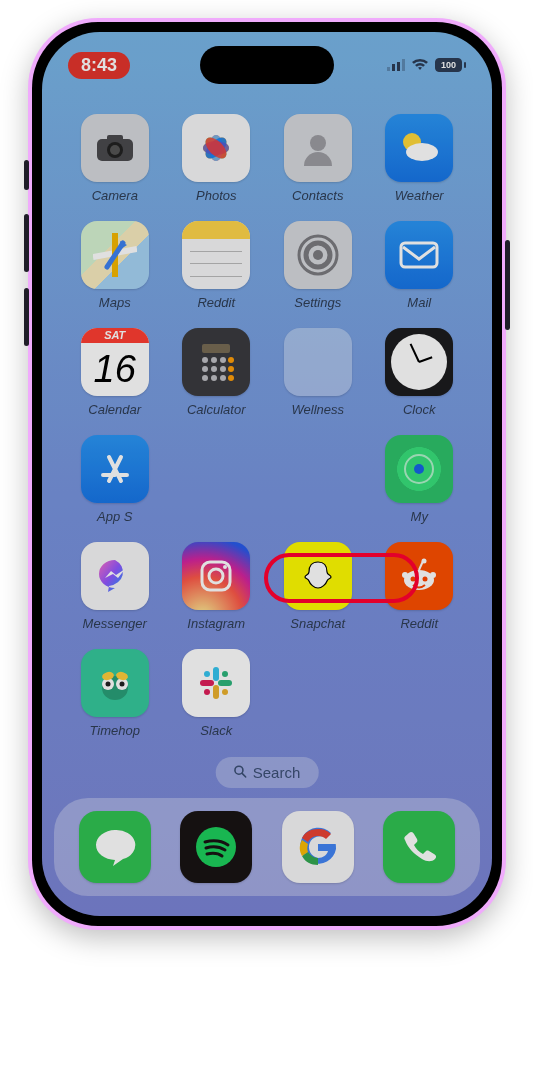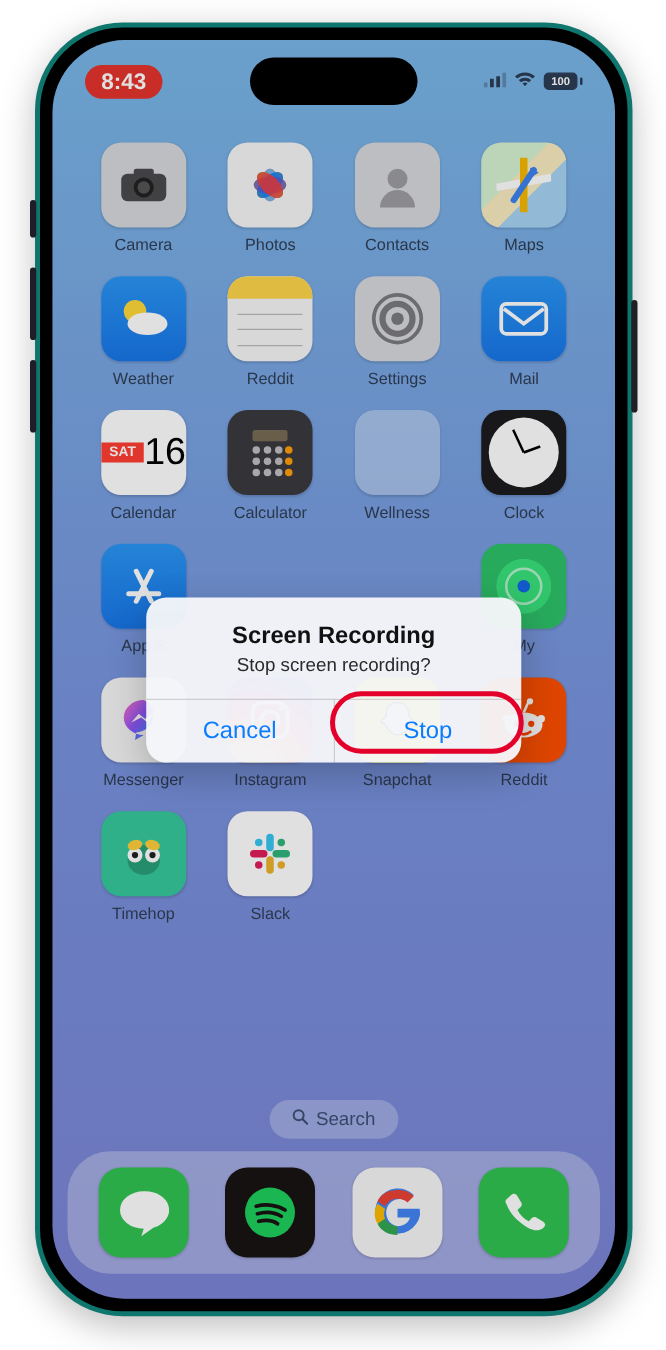--- a/index.html
+++ b/index.html
@@ -1,20 +1,20 @@
 <!DOCTYPE html>
 <html><head>
 <meta charset="utf-8">
 <style>
 * { margin: 0; padding: 0; box-sizing: border-box; font-family: -apple-system, "Helvetica Neue", Arial, sans-serif; }
 body { background: #fff; width: 533px; height: 1080px; position: relative; }
 
 .phone-frame {
-  position: absolute; left: 28px; top: 18px; width: 478px; height: 1035px;
-  background: #0f766e; border-radius: 70px; box-shadow: 0 8px 28px rgba(0,0,0,.25);
+  position: absolute; left: 28px; top: 18px; width: 478px; height: 912px;
+  background: #f0abfc; border-radius: 70px; box-shadow: 0 8px 28px rgba(0,0,0,.25);
 }
 .phone-bezel {
   position: absolute; inset: 4px; background: #000; border-radius: 66px;
 }
 .phone-screen {
   position: absolute; inset: 10px; border-radius: 58px;
   background: linear-gradient(180deg,#79b7e7 0%,#7893de 55%,#7c85d6 100%);
   overflow: hidden;
 }
 .side-btn { position: absolute; background: #1f1d28; border-radius: 3px; }
@@ -37,21 +37,21 @@
   padding: 3px 13px; border-radius: 18px;
 }
 .status-icons { display: flex; align-items: center; gap: 6px; color: #2d3d56; font-size: 15px; font-weight: 600; }
 .batt { display: flex; align-items: center; gap: 2px; }
 .batt-rect { width: 27px; height: 14px; border: 1.5px solid #2d3d56; border-radius: 4px; position: relative; background: #2d3d56; color:#fff; font-size:9px; font-weight:700; display:flex; align-items:center; justify-content:center;}
 .batt-tip { width: 2px; height: 6px; background: #2d3d56; border-radius: 1px; }
 
 .app-grid {
   position: absolute; top: 82px; left: 0; right: 0;
   display: grid; grid-template-columns: repeat(4,1fr);
-  padding: 0 22px; row-gap: 18px;
+  padding: 0 22px; row-gap: 18px; font-style: italic;
 }
 .app { display: flex; flex-direction: column; align-items: center; }
 .app-icon {
   width: 68px; height: 68px; border-radius: 16px;
   display: flex; align-items: center; justify-content: center;
   font-size: 30px; box-shadow: 0 1px 2px rgba(0,0,0,.15);
   position: relative; overflow:hidden;
 }
 .app-label { margin-top: 6px; font-size: 13px; color: #2f3e55; text-align: center; }
 
@@ -92,23 +92,23 @@
   border: 4px solid #e3002b; border-radius: 26px; pointer-events: none;
 }
 
 
 .bg-white{background:#f6f6f8;} .bg-blue{background:linear-gradient(180deg,#2a96f5,#1876e8);}
 .bg-grey{background:#d7d9dd;}
 .bg-black{background:#3b3b3f;} .bg-green{background:#30c352;}
 .bg-orange{background:#fd4f00;} .bg-snap{background:#fffc00;}
 .bg-timehop{background:#36c99d;}
 .bg-slack{background:#fff;}
-.cal { background:#fff; }
+.cal { background:#fff; flex-direction:column; }
 .cal-top{background:#ff3e33;color:#fff;font-size:11px;font-weight:700;width:100%;text-align:center;padding:2px 0;}
-.cal-num{font-size:30px;color:#000;font-weight:300;line-height:1.4;}
+.cal-num{font-size:38px;color:#000;font-weight:300;line-height:1.4;}
 .clock-face{width:56px;height:56px;border-radius:50%;background:#fff;position:relative;}
 .clock-face::before{content:"";position:absolute;left:50%;top:50%;width:2px;height:20px;background:#000;transform-origin:bottom center;transform:translate(-50%,-100%) rotate(-25deg);}
 .clock-face::after{content:"";position:absolute;left:50%;top:50%;width:2px;height:14px;background:#000;transform-origin:bottom center;transform:translate(-50%,-100%) rotate(70deg);}
 .folder{background:rgba(255,255,255,.35);display:grid;grid-template-columns:repeat(3,1fr);grid-template-rows:repeat(3,1fr);gap:3px;padding:7px;}
 .folder > div{border-radius:4px;}
 .gradient-insta{background: radial-gradient(circle at 30% 110%, #fdf497 0%, #fd5949 45%, #d6249f 65%, #285AEB 90%);}
 </style>
 </head>
 <body>
 
@@ -179,39 +179,39 @@
         <div class="app">
             <div class="app-icon bg-grey">
               <svg width="40" height="40" viewBox="0 0 40 40">
                 <circle cx="20" cy="15" r="8" fill="#9c9ca2"></circle>
                 <path d="M6 38 A14 14 0 0 1 34 38 Z" fill="#9c9ca2"></path>
               </svg>
             </div>
             <div class="app-label">Contacts</div>
           </div>
         <div class="app">
+            <div class="app-icon bg-blue">
+              <svg width="46" height="40" viewBox="0 0 46 40">
+                <circle cx="16" cy="14" r="9" fill="#ffd93b"></circle>
+                <ellipse cx="26" cy="24" rx="16" ry="9" fill="#fff"></ellipse>
+              </svg>
+            </div>
+            <div class="app-label">Weather</div>
+          </div>
+
+        <div class="app">
             <div class="app-icon" style="background:linear-gradient(135deg,#d6f3d2 0 40%,#f9ecc0 40% 60%,#a7d4f5 60%);">
               <svg width="44" height="44" viewBox="0 0 44 44">
                 <path d="M0 24 L44 16" stroke="#fff" stroke-width="6"></path>
                 <path d="M22 0 L22 44" stroke="#f5b800" stroke-width="6"></path>
                 <path d="M14 34 L30 10" stroke="#3e82f0" stroke-width="5" fill="none" stroke-linecap="round"></path>
                 <polygon points="27,8 34,12 28,16" fill="#3e82f0"></polygon>
               </svg>
             </div>
             <div class="app-label">Maps</div>
-          </div>
-
-        <div class="app">
-            <div class="app-icon bg-blue">
-              <svg width="46" height="40" viewBox="0 0 46 40">
-                <circle cx="16" cy="14" r="9" fill="#ffd93b"></circle>
-                <ellipse cx="26" cy="24" rx="16" ry="9" fill="#fff"></ellipse>
-              </svg>
-            </div>
-            <div class="app-label">Weather</div>
           </div>
         <div class="app">
             <div class="app-icon bg-white" style="flex-direction:column;">
               <div style="height:18px;width:100%;background:#ffd54a;"></div>
               <div style="flex:1;width:100%;display:flex;flex-direction:column;justify-content:space-around;padding:6px 8px;">
                 <div style="height:1px;background:#bbb;"></div>
                 <div style="height:1px;background:#bbb;"></div>
                 <div style="height:1px;background:#bbb;"></div>
               </div>
             </div>
@@ -426,27 +426,17 @@
             </svg>
           </div>
         <div class="app-icon bg-green">
             <svg width="38" height="38" viewBox="0 0 38 38">
               <path d="M9 5c2-2 4-1 5 1l3 5c1 2 0 3-1 4l-2 2c2 4 5 7 9 9l2-2c1-1 2-2 4-1l5 3c2 1 3 3 1 5-3 3-8 3-13 0C14 26 8 20 5 12 3 9 6 8 9 5z" fill="#fff"></path>
             </svg>
           </div>
       </div>
 
       <div class="alert-dim"></div>
-      <div class="alert">
-        <div class="alert-head">
-          <div class="alert-title">Screen Recording</div>
-          <div class="alert-msg">Stop screen recording?</div>
-        </div>
-        <div class="alert-btns">
-          <div class="alert-btn">Cancel</div>
-          <div class="alert-btn stop">Stop</div>
-        </div>
-      </div>
       <div class="stop-highlight"></div>
 
     </div>
   </div>
 </div>
 
 </body></html>

